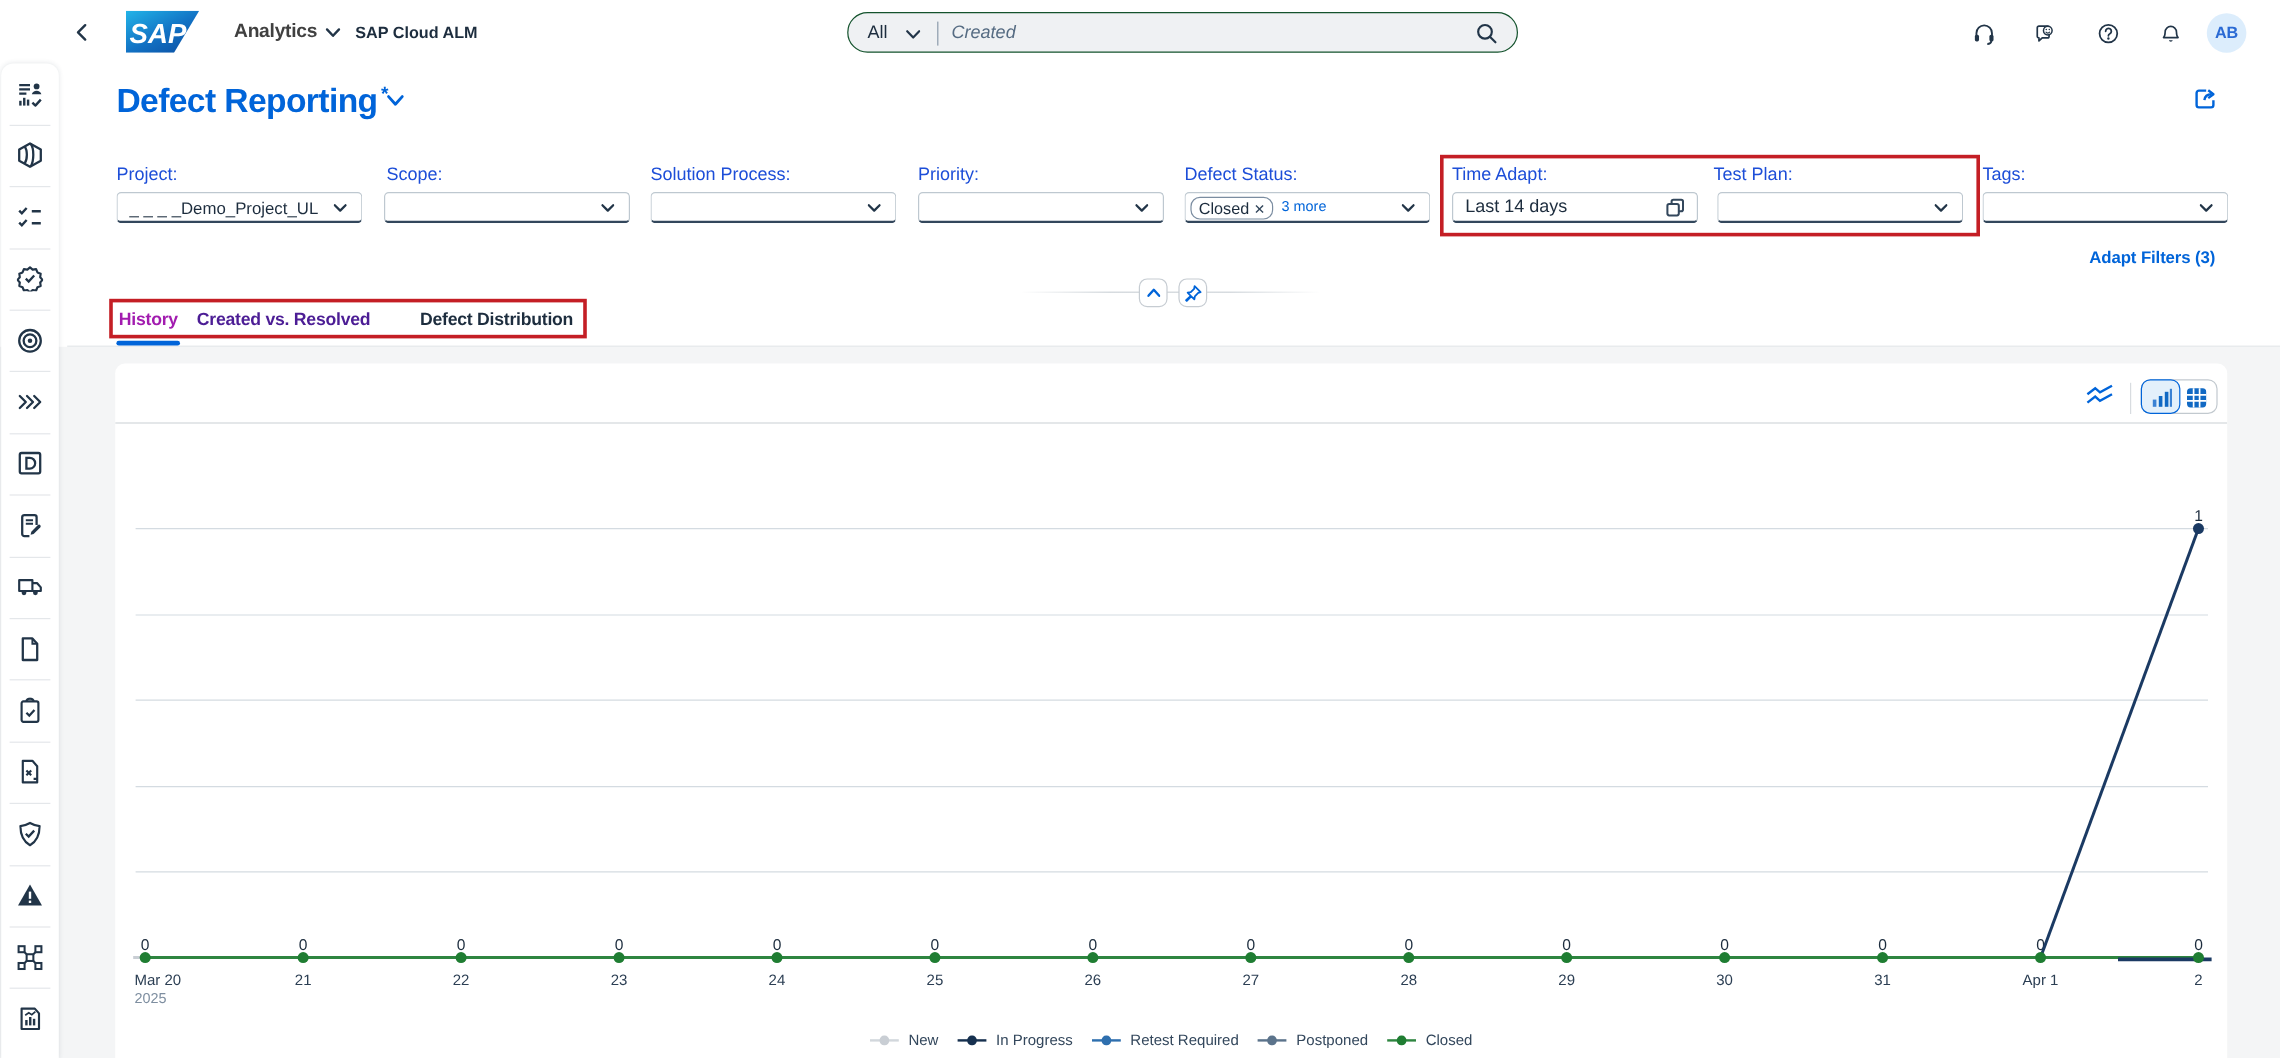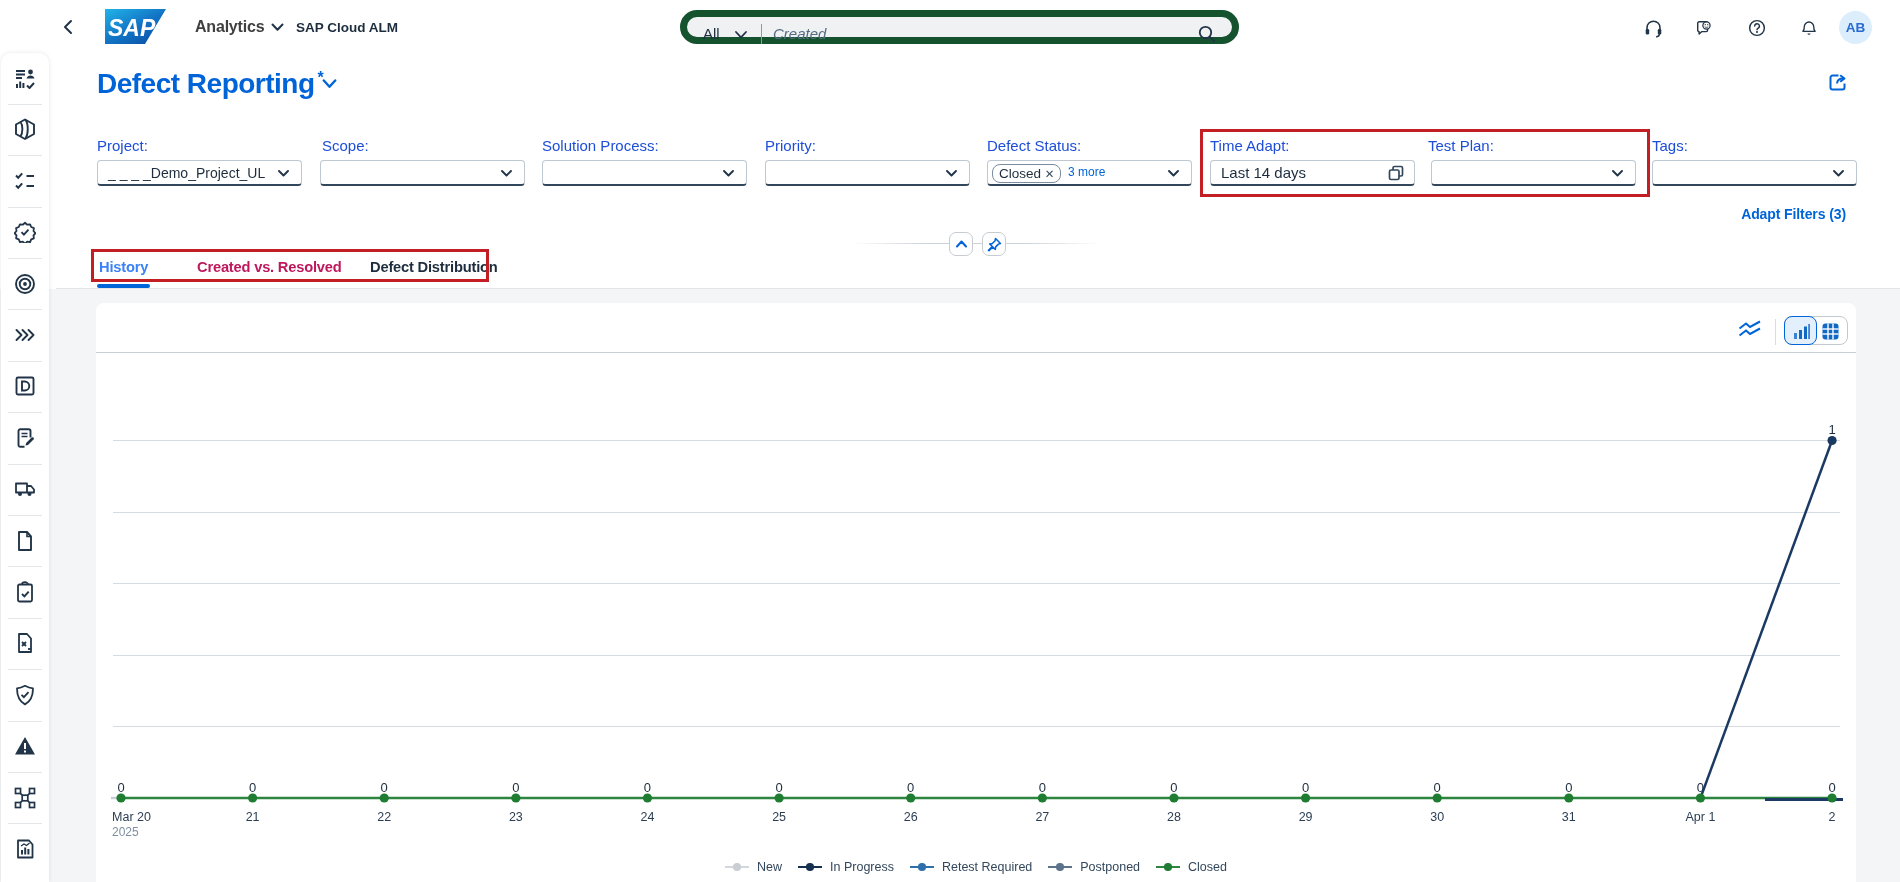--- a/index.html
+++ b/index.html
@@ -5,21 +5,21 @@
 *{margin:0;padding:0;box-sizing:border-box;}
 html,body{width:1900px;height:882px;overflow:hidden;}
 body{font-family:"Liberation Sans",sans-serif;background:#fff;position:relative;color:#1d2d3e;}
 .abs{position:absolute;}
 .graybg{left:0;top:288.5px;width:1900px;height:594px;background:#f4f5f6;}
 .hairline{left:56px;top:288px;width:1844px;height:1px;background:#e3e6e9;}
 
 .sap-logo{left:105px;top:9px;}
 .hdr-analytics{left:195px;top:18px;font-size:16px;font-weight:700;color:#404040;letter-spacing:-0.2px;}
 .hdr-alm{left:296px;top:20px;font-size:13.5px;font-weight:700;color:#1d2d3e;}
-.search{left:680px;top:10px;width:559px;height:34px;background:#eff1f3;border:7px solid #14532d;border-radius:17px;}
+.search{left:706px;top:10px;width:559px;height:34px;background:#eff1f3;border:1px solid #14532d;border-radius:17px;}
 .search .all{position:absolute;left:16px;top:8px;font-size:15px;color:#1d2d3e;}
 .search .divider{position:absolute;left:74px;top:7px;width:1px;height:20px;background:#8c9bab;}
 .search .ph{position:absolute;left:86px;top:8px;font-size:15px;font-style:italic;color:#556b82;}
 .avatar{left:1839px;top:10.5px;width:33px;height:33px;border-radius:50%;background:#dcedfc;text-align:center;line-height:33px;font-size:13.5px;font-weight:700;color:#2a6ad4;}
 
 .sidebar{left:1px;top:53px;width:47.5px;height:829px;background:#fff;border-radius:10px 10px 0 0;box-shadow:0 0 4px rgba(34,54,73,0.12);}
 .sep{position:absolute;left:7px;width:34px;height:1px;background:#e4e7ea;}
 .nav-ic{position:absolute;left:13px;width:22px;height:22px;}
 
 .title{left:97px;top:68px;font-size:28px;font-weight:700;color:#0064d9;letter-spacing:-0.5px;}
@@ -278,23 +278,23 @@
     <svg style="position:absolute;left:6px;top:7px" width="11" height="8" viewBox="0 0 11 8">
       <path d="M1 6.5 L5.5 1.5 L10 6.5" fill="none" stroke="#0064d9" stroke-width="2" stroke-linecap="round" stroke-linejoin="round"></path>
     </svg>
   </div>
 <div class="abs" style="left:982px;top:232px;width:24px;height:23.5px;background:#fff;border:1px solid #c6ccd2;border-radius:7px;">
     <svg style="position:absolute;left:4px;top:4px" width="15" height="15" viewBox="0 0 15 15">
       <path d="M8.5 1.5 l5 5 -2 0.6 -2.8 2.8 -0.4 2.6 -2.6 -2.6 -3.7 3.9 -0.6 -0.6 3.9 -3.7 -2.6 -2.6 2.6 -0.4 2.8 -2.8 z" fill="none" stroke="#0064d9" stroke-width="1.5" stroke-linejoin="round"></path>
     </svg>
   </div>
 
-<div class="abs tab" style="left:99px;color:#3b82f6;">History</div>
-<div class="abs tab" style="left:197px;color:#be185d;">Created vs. Resolved</div>
-<div class="abs tab" style="left:350px;color:#1d2d3e;margin-left:20px;">Defect Distribution</div>
+<div class="abs tab" style="left:99px;color:#a21caf;">History</div>
+<div class="abs tab" style="left:164px;color:#4c1d95;">Created vs. Resolved</div>
+<div class="abs tab" style="left:350px;color:#1d2d3e;">Defect Distribution</div>
 <div class="abs tabline"></div>
 <div class="abs redbox" style="left:91px;top:248.5px;width:398px;height:33px;"></div>
 
 <div class="abs panel">
   <svg style="position:absolute;left:1642px;top:17px" width="24" height="19" viewBox="0 0 24 19">
       <path d="M1.5 8.5 L8 3.5 L12 7 L22 1.5" fill="none" stroke="#0064d9" stroke-width="2"></path>
       <path d="M1.5 15.5 L8 10.5 L12 14 L22 8.5" fill="none" stroke="#0064d9" stroke-width="2"></path>
     </svg>
   <div style="position:absolute;left:1679px;top:16px;width:1px;height:26px;background:#d8dce0;"></div>
   <div style="position:absolute;left:1688px;top:13px;width:64px;height:29px;border:1px solid #c2c9cf;border-radius:8px;background:#fff;">

